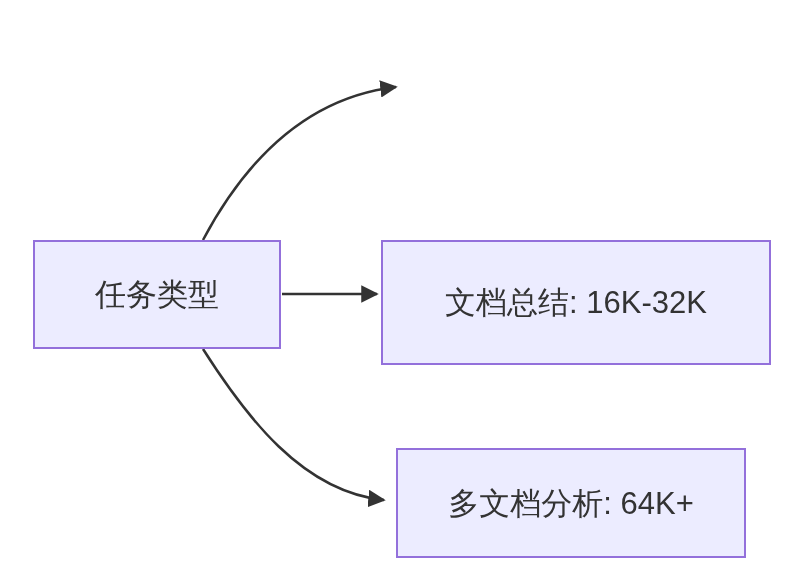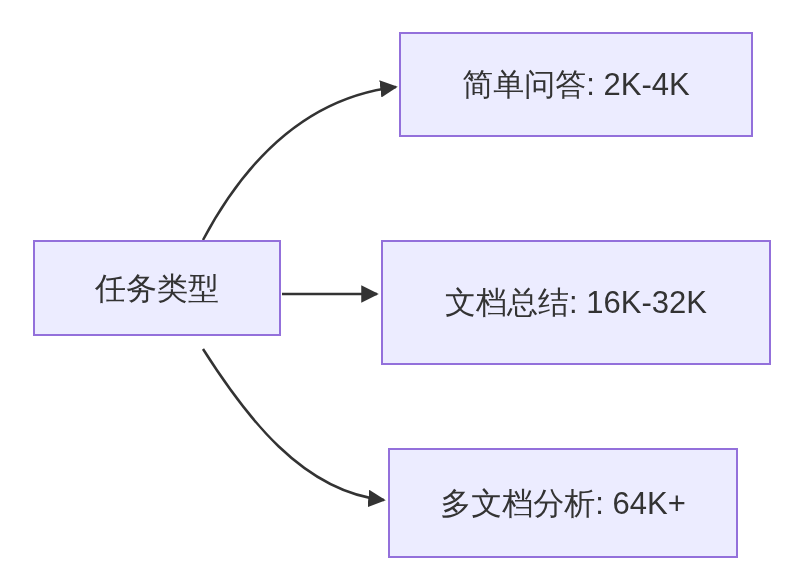--- a/index.html
+++ b/index.html
@@ -30,24 +30,24 @@
     border: 2px solid #9370DB;
     display: flex;
     align-items: center;
     justify-content: center;
     color: #333333;
     font-size: 31px;
     line-height: 1;
     white-space: nowrap;
     text-align: center;
   }
-  .node-root   { left: 33px;  top: 240px; width: 248px; height: 96px; }
+  .node-root   { left: 33px;  top: 240px; width: 248px; height: 109px; }
   .node-child0 { left: 399px; top: 32px;  width: 354px; height: 105px; }
   .node-child1 { left: 381px; top: 240px; width: 390px; height: 125px; }
-  .node-child2 { left: 388px; top: 448px; width: 350px; height: 110px; }
+  .node-child2 { left: 396px; top: 448px; width: 350px; height: 110px; }
   .edge {
     fill: none;
     stroke: #333333;
     stroke-width: 2.5px;
   }
 </style>
 </head>
 <body>
 
 <div class="canvas">
@@ -60,23 +60,20 @@
     </defs>
     <path class="edge" d="M 203 240 C 243 165, 302 98, 396 87" marker-end="url(#arrowhead)"></path>
     <path class="edge" d="M 282 294 L 377 294" marker-end="url(#arrowhead)"></path>
     <path class="edge" d="M 203 349 C 245 415, 302 492, 384 500" marker-end="url(#arrowhead)"></path>
   </svg>
 
   <div class="node node-root">
     <span>任务类型</span>
   </div>
 
-  <div class="node node-child0">
-    <span>简单问答: 2K-4K</span>
-  </div>
 
   <div class="node node-child1">
     <span>文档总结: 16K-32K</span>
   </div>
 
   <div class="node node-child2">
     <span>多文档分析: 64K+</span>
   </div>
 
 </div>

